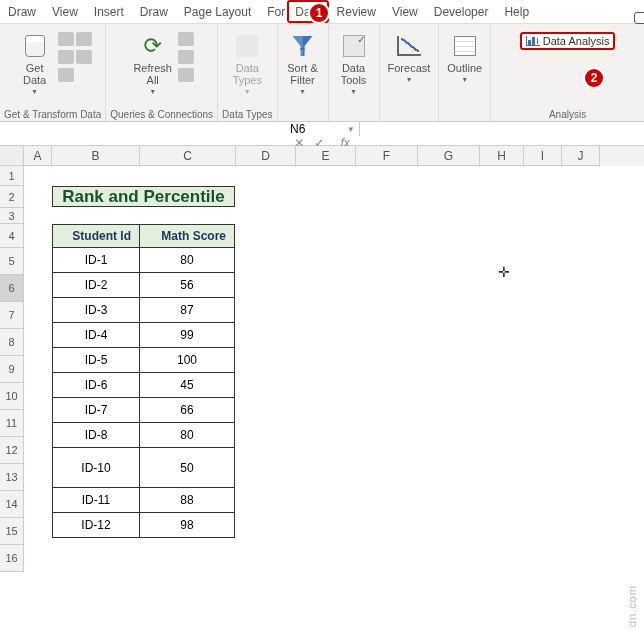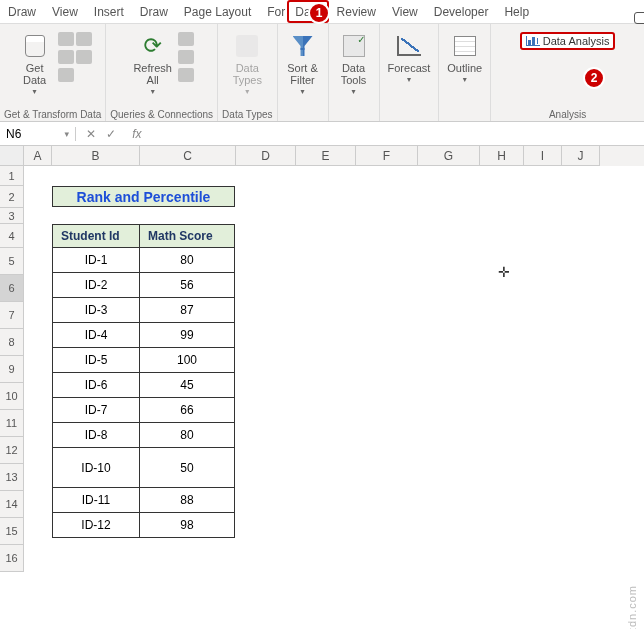--- a/index.html
+++ b/index.html
@@ -39,41 +39,41 @@
     .icon-forecast { width: 24px; height: 20px; border-left: 2px solid #666; border-bottom: 2px solid #666; position: relative; }
     .icon-forecast::before { content:''; position:absolute; left:2px; bottom:2px; width:18px; height:14px; background: linear-gradient(to top right, transparent 45%, #3b73b9 45% 55%, transparent 55%); }
     .icon-outline { width: 22px; height: 20px; border: 1px solid #888; background: repeating-linear-gradient(#fff 0 4px, #ddd 4px 5px); }
     
     .data-analysis-btn { border: 2px solid #c00; border-radius: 3px; padding: 1px 4px; font-size: 11px; color: #333; display: flex; align-items: center; gap: 3px; cursor: pointer; background:#fff; }
     .da-icon { width: 14px; height: 10px; border-left: 1px solid #3b73b9; border-bottom: 1px solid #3b73b9; position: relative; }
     .da-icon::before { content:''; position:absolute; left:1px; bottom:0; width:3px; height:5px; background:#3b73b9; }
     .da-icon::after { content:''; position:absolute; left:5px; bottom:0; width:3px; height:8px; background:#3b73b9; box-shadow: 4px 0 0 -1px #3b73b9; }
     .caret { font-size: 8px; color: #666; margin-top: -1px; }
     
-    .namebox-row { display: flex; height: 24px; border-bottom: 1px solid #ccc; align-items: center; background: #fff; font-size: 12px; }
+    .namebox-row { display: flex; height: 24px; border-bottom: 1px solid #ccc; align-items: center; background: #fff; font-size: 12px; flex-direction: column; }
     .namebox { width: 76px; border-right: 1px solid #ccc; padding: 0 6px; display:flex; align-items:center; justify-content:space-between; }
     .nb-caret { color:#888; font-size:9px; }
     .fx-icons { display: flex; gap: 10px; padding: 0 10px; color: #888; align-items: center; }
     .fx-icons span { cursor: pointer; }
     .fx-label { font-style: italic; color: #888; padding-left: 6px; }
     .fbar-input { flex: 1; }
     
     .grid { position: relative; }
     .col-headers { display: flex; height: 20px; background: #f3f2f1; font-size: 12px; color: #555; }
     .corner { width: 24px; border-right: 1px solid #ccc; border-bottom: 1px solid #ccc; background:#eee; }
     .ch { border-right: 1px solid #ccc; border-bottom: 1px solid #ccc; display: flex; align-items: center; justify-content: center; }
     .rows { display: flex; }
     .row-headers { display: flex; flex-direction: column; }
     .rh { width: 24px; border-right: 1px solid #ccc; border-bottom: 1px solid #ccc; background: #f3f2f1; font-size: 11px; color: #555; display: flex; align-items: center; justify-content: center; }
     .rh.active { background: #d4d4d4; }
     .cells-area { position: relative; flex: 1; }
     
-    .title-cell { position: absolute; background: #e2efda; border: 1px solid #333; font-weight: bold; font-size: 14px; color: #1d4ed8; display: flex; align-items: center; justify-content: center; }
+    .title-cell { position: absolute; background: #e2efda; border: 1px solid #333; font-weight: bold; font-size: 17px; color: #14532d; display: flex; align-items: center; justify-content: center; }
     .htable { position: absolute; border-collapse: collapse; font-size: 12px; }
-    .htable th { background: #e2efda; border: 1px solid #333; font-weight: bold; color: #203764; padding: 4px 8px; text-align: left; }
+    .htable th { background: #e2efda; border: 1px solid #333; font-weight: bold; color: #203764; padding: 4px 8px; text-align: right; }
     .htable td { border: 1px solid #333; text-align: center; padding: 3px 8px; }
     
     .cursor-plus { position: absolute; font-size: 14px; color: #333; pointer-events: none; }
     .watermark { position: absolute; right: 6px; bottom: 44px; transform: rotate(-90deg); transform-origin: right bottom; font-size: 11px; color: #bbb; letter-spacing: 1px; }
   </style>
 </head>
 <body>
 
 <div class="tabs" id="tabs-row">
     <div class="tab">Draw</div>

